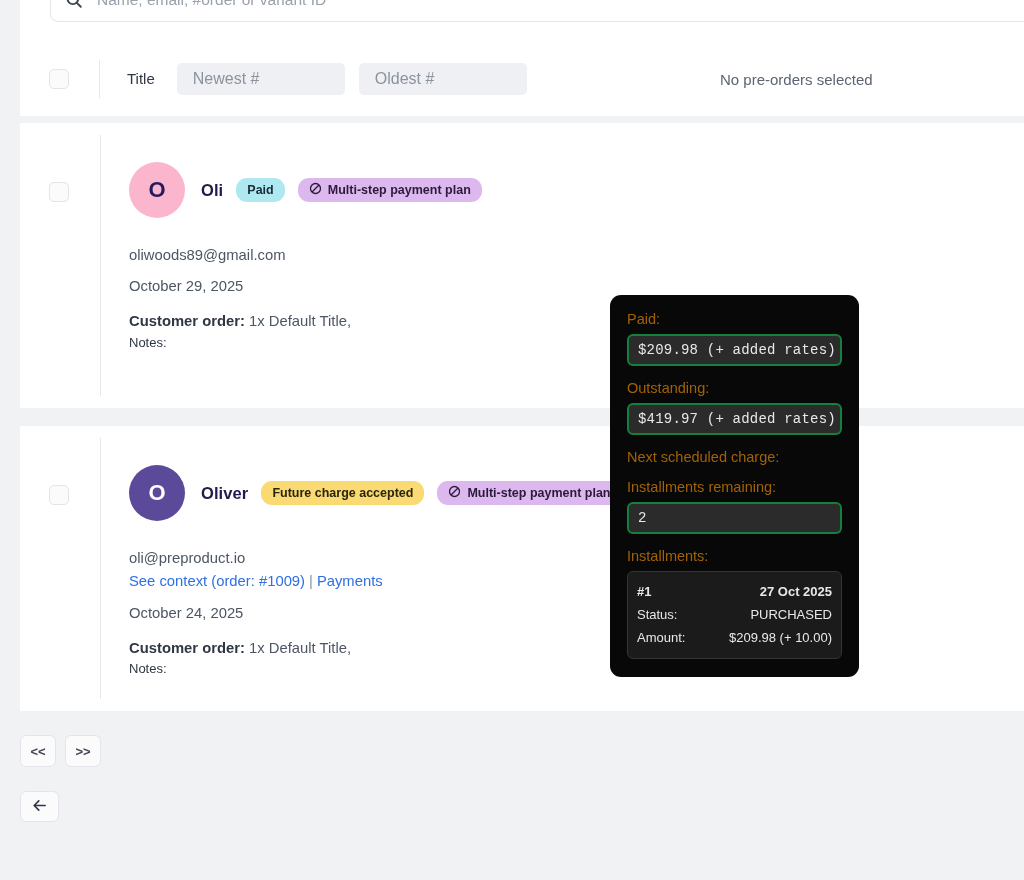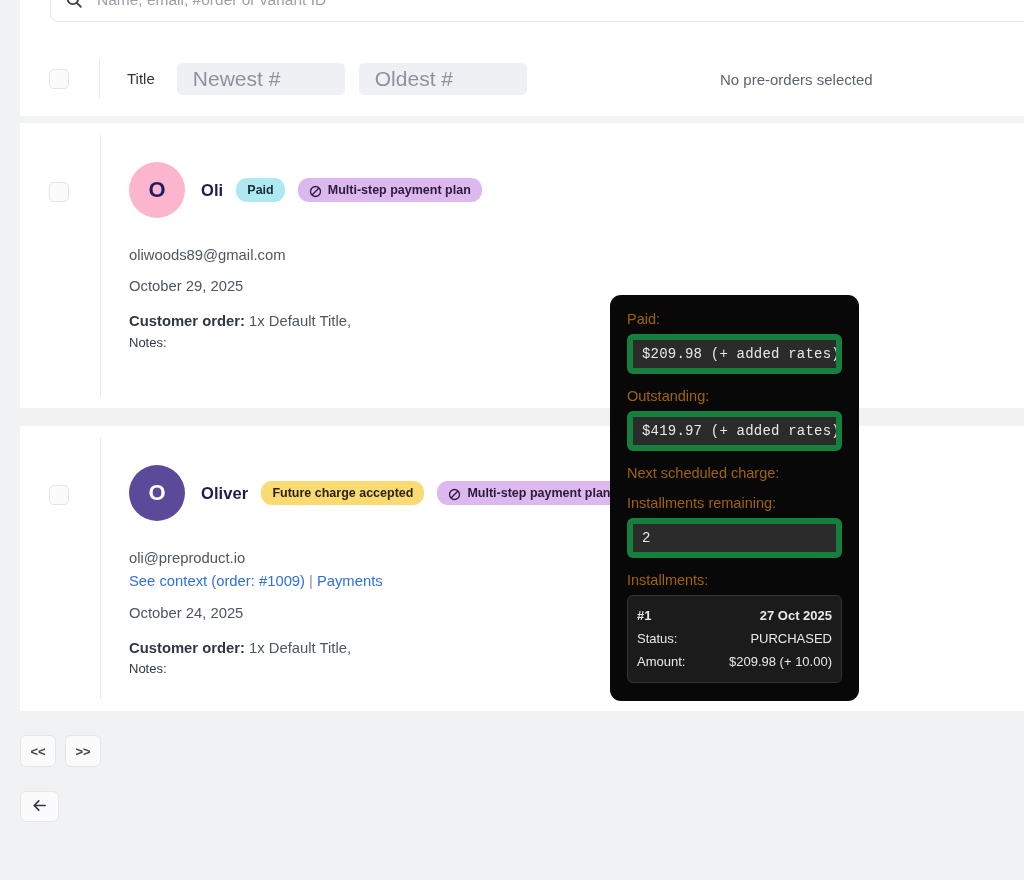--- a/index.html
+++ b/index.html
@@ -96,21 +96,21 @@
 
   .sort-btn {
     margin-left: 22px;
     height: 32px;
     min-width: 168px;
     background: #eef0f3;
     border: none;
     border-radius: 5px;
     color: #8b939f;
     font-family: "Liberation Sans", sans-serif;
-    font-size: 21px;
+    font-size: 16px;
     text-align: left;
     padding-left: 16px;
     cursor: pointer;
   }
   .sort-btn.second { margin-left: 14px; }
 
   .sel-status {
     position: absolute;
     left: 700px;
     top: 30px;
@@ -166,21 +166,21 @@
     letter-spacing: .1px;
   }
 
   .badge {
     margin-left: 13px;
     border-radius: 11px;
     padding: 4px 11px;
     font-size: 12.5px;
     font-weight: 700;
     display: inline-flex;
-    align-items: flex-end;
+    align-items: flex-start;
     white-space: nowrap;
     line-height: 1.35;
   }
   .badge .b-icon {
     width: 13px; height: 13px;
     margin-right: 6px;
     flex: 0 0 auto;
   }
 
   .meta { margin-top: 27px; }
@@ -264,21 +264,21 @@
   }
   .tt-label {
     color: #a16207;
     font-size: 14.5px;
     font-weight: 400;
     margin-bottom: 7px;
   }
   .tt-label.spaced { margin-top: 14px; }
   .tt-field {
     background: #2b2b2b;
-    border: 6px solid #15803d;
+    border: 2px solid #15803d;
     border-radius: 6px;
     padding: 6px 9px;
     color: #e8e8e8;
     font-family: "Liberation Mono", monospace;
     font-size: 14px;
     letter-spacing: .2px;
     white-space: nowrap;
     overflow: hidden;
   }
   .tt-inst-box {

